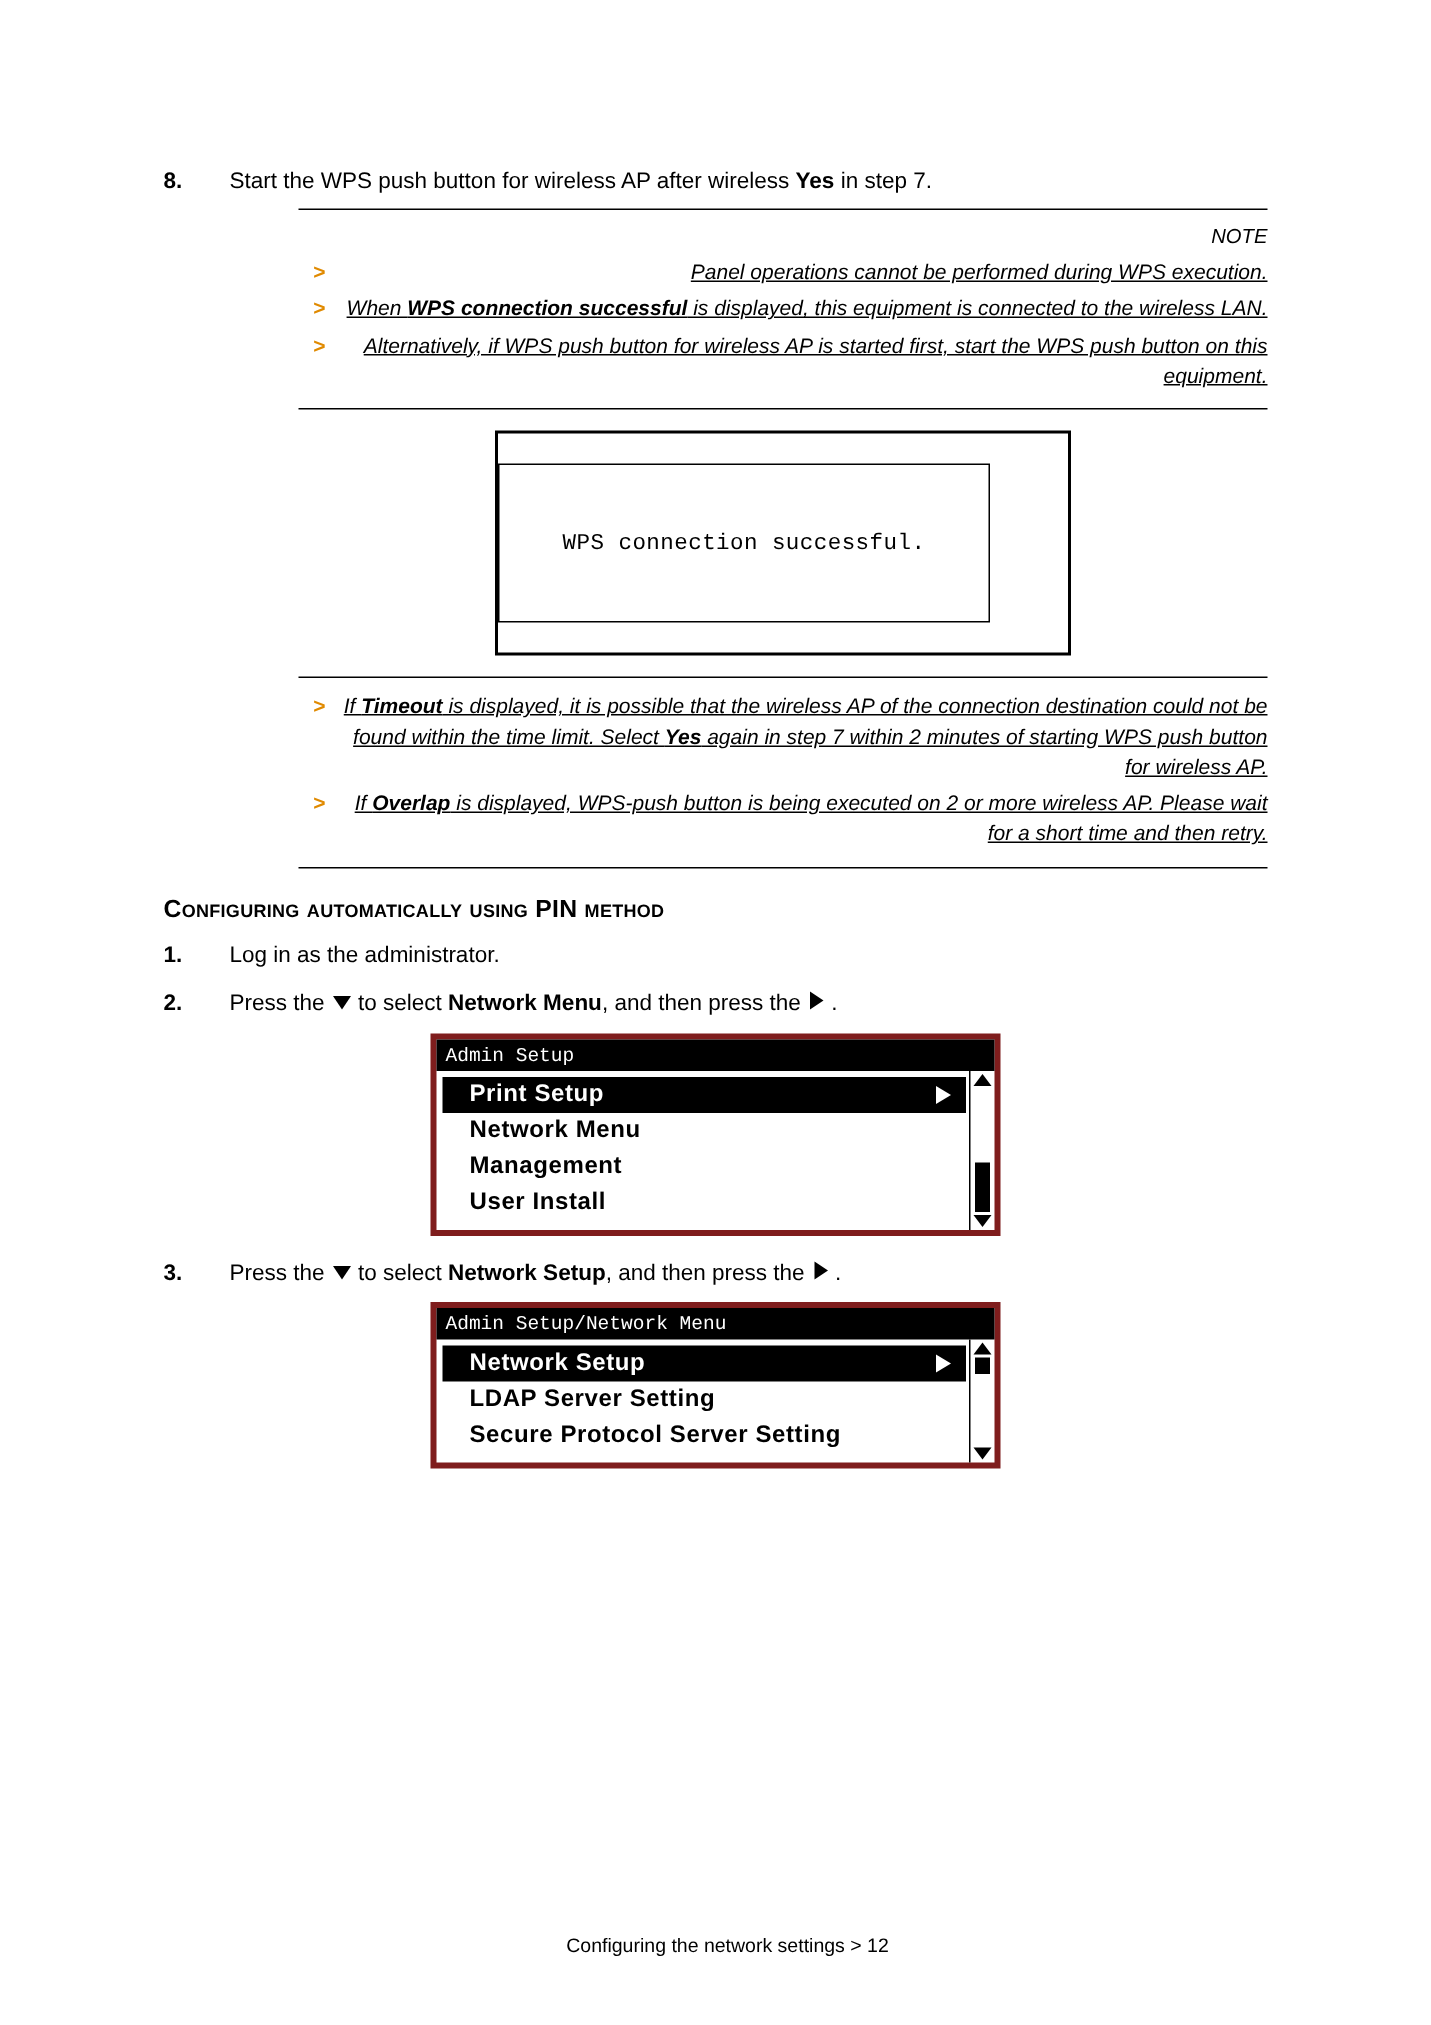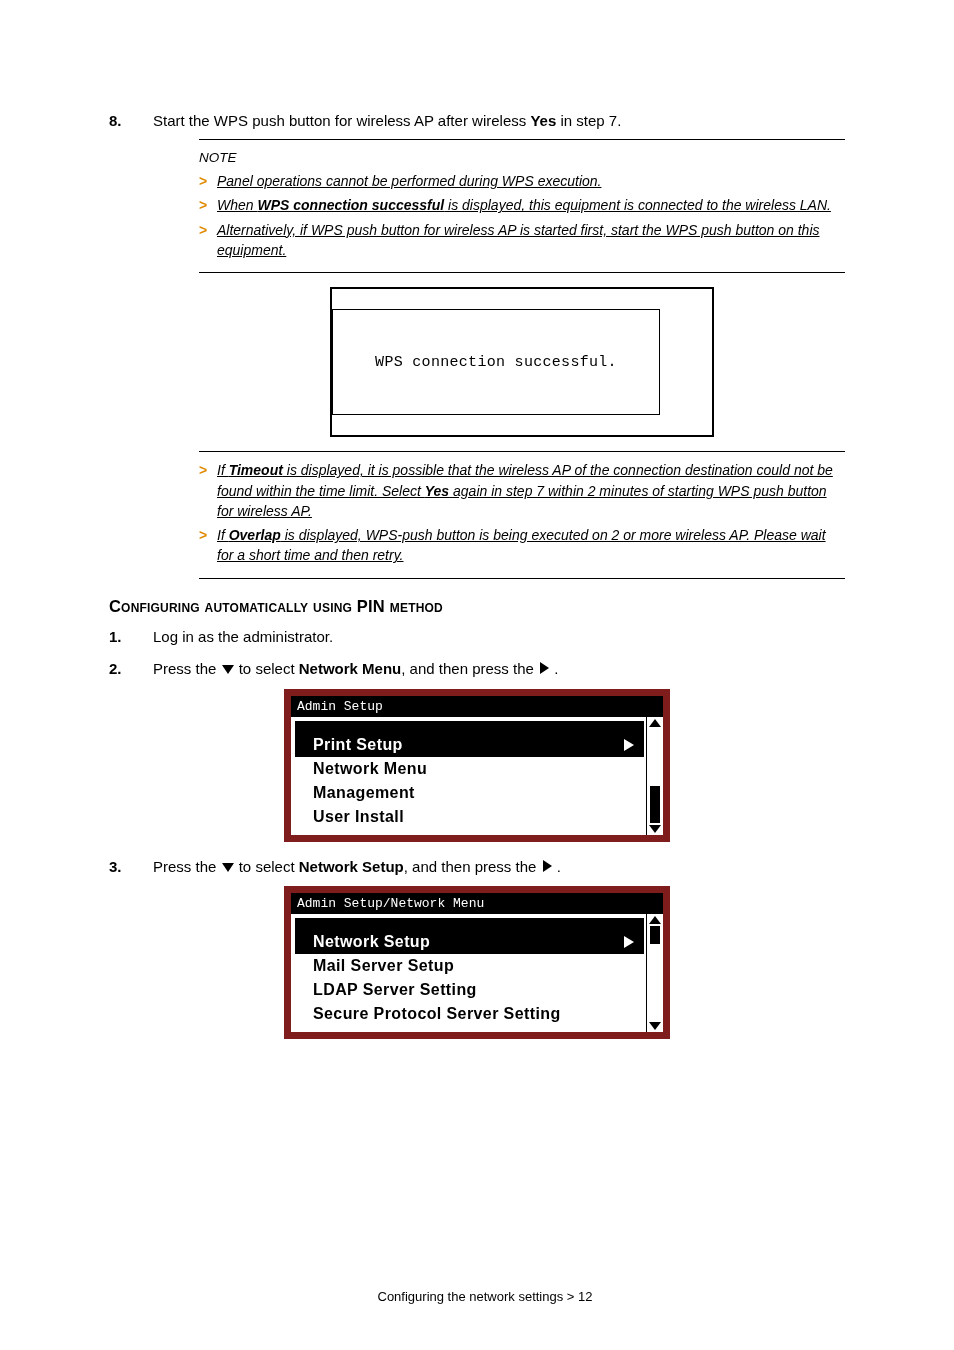--- a/index.html
+++ b/index.html
@@ -1,37 +1,37 @@
 <!DOCTYPE html>
 <html><head>
 <meta charset="utf-8">
 <style>
   html,body{margin:0;padding:0;background:#fff;font-family:Verdana,Geneva,sans-serif;color:#000;}
   .page{width:954px;height:1350px;position:relative;box-sizing:border-box;padding:110px 109px 0 109px;}
   .step{display:flex;align-items:flex-start;margin-bottom:6px;}
   .stepnum{width:44px;flex:0 0 44px;font-weight:bold;font-size:15px;line-height:1.5;}
   .stepbody{flex:1;font-size:15px;line-height:1.5;}
   .stepbody strong{font-weight:bold;}
-  .noteblock{margin-left:90px;border-top:1px solid #000;border-bottom:1px solid #000;padding:4px 0 8px 0;font-style:italic;font-size:14px;line-height:1.45;}
+  .noteblock{margin-left:90px;border-top:1px solid #000;border-bottom:1px solid #000;padding:4px 0 8px 0;font-style:italic;font-size:14px;line-height:1.45;text-align:right;}
   .notehead{font-style:italic;font-size:13.5px;margin:4px 0 4px 0;font-weight:normal;}
   .bullet{display:flex;align-items:flex-start;margin:4px 0;}
   .chev{color:#e08a00;font-weight:bold;font-style:normal;flex:0 0 18px;font-size:14px;}
   .btxt{flex:1;text-decoration:underline;}
   .btxt strong{font-weight:bold;font-style:italic;}
   .lcd-wrap{margin:14px 0 14px 90px;display:flex;justify-content:center;}
   .lcd-outer{border:2px solid #000;width:380px;height:146px;display:flex;align-items:center;}
   .lcd-inner{border:1px solid #000;width:326px;height:104px;display:flex;align-items:center;justify-content:center;font-family:"Lucida Console","Courier New",monospace;font-size:15px;letter-spacing:0.3px;}
   .section-head{font-variant:small-caps;font-weight:bold;font-size:16.5px;margin:18px 0 10px 0;letter-spacing:0.2px;}
   .inline-icon{display:inline-block;vertical-align:-1px;}
-  .menu{margin:8px auto 14px auto;width:372px;border:7px solid #7f1d1d;font-family:"Lucida Sans","Verdana",sans-serif;font-size:16px;font-weight:bold;}
+  .menu{margin:8px auto 14px auto;width:372px;border:4px solid #7f1d1d;font-family:"Lucida Sans","Verdana",sans-serif;font-size:16px;font-weight:bold;}
   .menu-title{background:#000;color:#fff;font-family:"Lucida Console","Courier New",monospace;font-size:13px;font-weight:normal;padding:3px 6px;}
   .menu-body{display:flex;}
   .menu-list{flex:1;padding:4px 0 6px 0;}
   .menu-row{padding:3px 14px 3px 22px;letter-spacing:0.4px;}
-  .menu-row.sel{background:#000;color:#fff;display:flex;align-items:center;justify-content:space-between;margin:0 2px 0 4px;padding:15px 10px 3px 18px;}
+  .menu-row.sel{background:#000;color:#fff;display:flex;align-items:center;justify-content:space-between;margin:0 2px 0 4px;padding:3px 10px 3px 18px;}
   .menu-row.sel .tri{width:0;height:0;border-top:6px solid transparent;border-bottom:6px solid transparent;border-left:10px solid #fff;}
   .scroll{width:16px;border-left:1px solid #000;display:flex;flex-direction:column;justify-content:space-between;align-items:center;padding:0;}
   .sc-tri-up{width:0;height:0;border-left:6px solid transparent;border-right:6px solid transparent;border-bottom:8px solid #000;margin-top:2px;}
   .sc-tri-dn{width:0;height:0;border-left:6px solid transparent;border-right:6px solid transparent;border-top:8px solid #000;margin-bottom:2px;}
   .sc-track{flex:1;width:100%;position:relative;}
   .sc-thumb{position:absolute;left:3px;right:3px;background:#000;}
   .footer{position:absolute;bottom:46px;left:16px;right:0;text-align:center;font-size:13px;}
 </style>
 </head>
 <body>
@@ -144,21 +144,20 @@
   </div>
 
   <div class="menu">
     <div class="menu-title">Admin Setup/Network Menu</div>
     <div class="menu-body">
       <div class="menu-list">
         <div class="menu-row sel">
           <span>Network Setup</span>
           <span class="tri"></span>
         </div>
-        <div class="menu-row">Mail Server Setup</div>
         <div class="menu-row">LDAP Server Setting</div>
         <div class="menu-row">Secure Protocol Server Setting</div>
       </div>
       <div class="scroll">
         <div class="sc-tri-up"></div>
         <div class="sc-track">
           <div class="sc-thumb" style="top:2px;height:18%;"></div>
         </div>
         <div class="sc-tri-dn"></div>
       </div>

